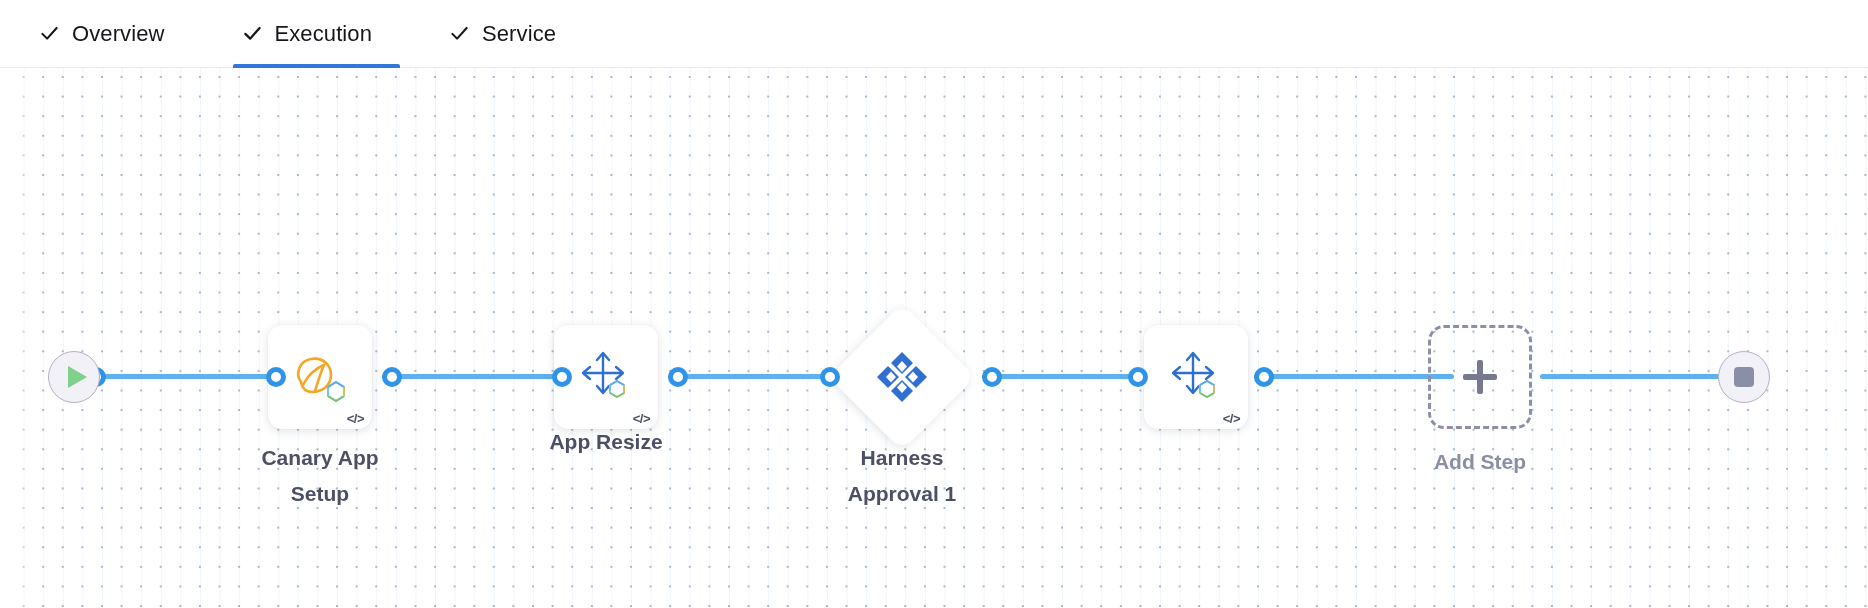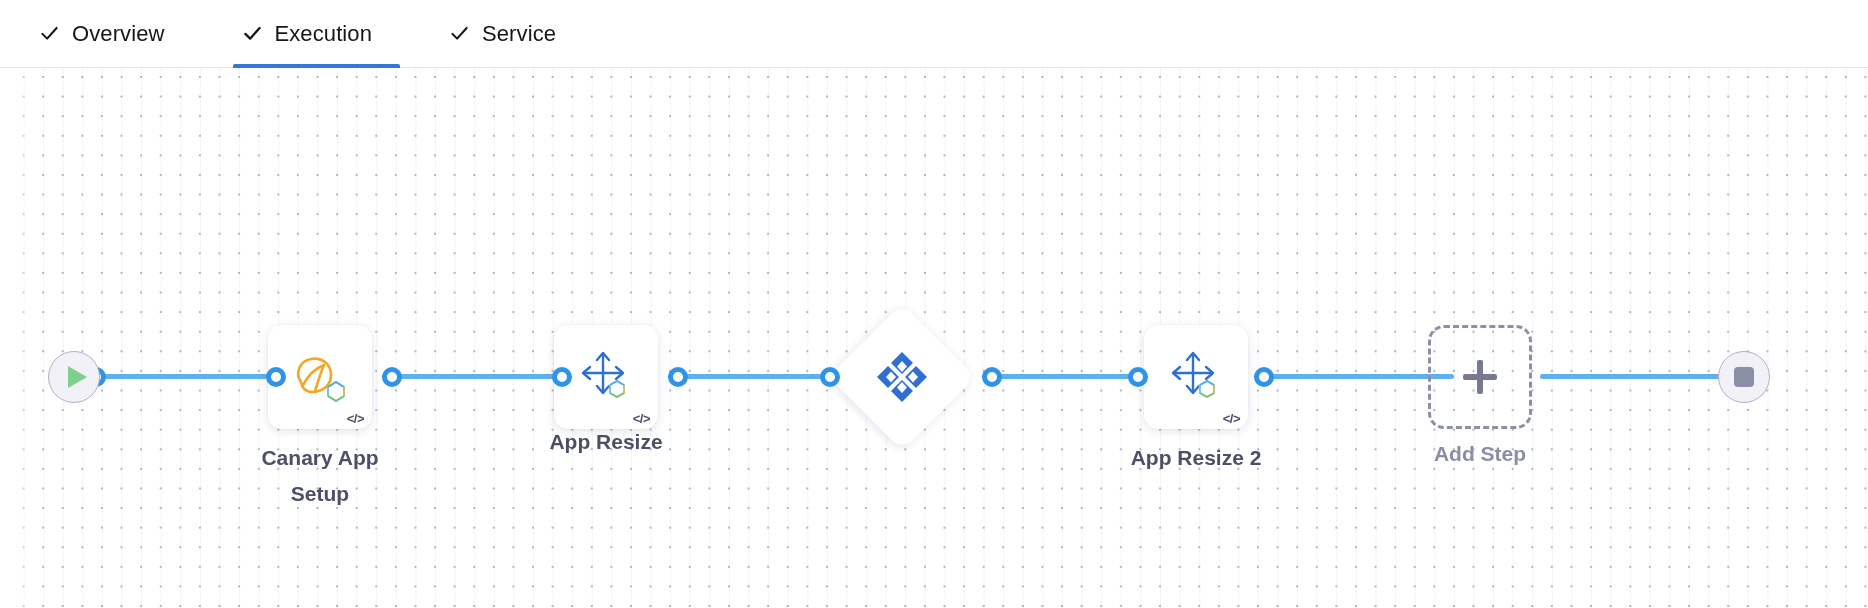--- a/index.html
+++ b/index.html
@@ -224,21 +224,21 @@
     position: absolute;
     text-align: center;
     font-size: 21px;
     line-height: 36px;
     color: #4c4f66;
     z-index: 3;
     user-select: none;
     white-space: pre-line;
     font-weight: bold;
   }
-  .node-label.muted { color: #8b8da4; }
+  .node-label.muted { color: #8b8da4; margin-top: 8px; }
 </style>
 </head>
 <body>
 
 <div id="app">
 
   <div class="tabbar">
 
     <div class="tab">
       <svg class="tab-check" viewBox="0 0 24 24" fill="none">
@@ -343,20 +343,22 @@
           <path d="M24 27 L13 38 L2 27 L13 16 Z"></path>
         </g>
         <g fill="#ffffff">
           <path d="M27 11 L32 16.5 L27 22 L22 16.5 Z"></path>
           <path d="M43 27 L38 32.5 L33 27 L38 21.5 Z"></path>
           <path d="M27 32 L32 37.5 L27 43 L22 37.5 Z"></path>
           <path d="M21 27 L16 32.5 L11 27 L16 21.5 Z"></path>
         </g>
       </svg>
     </div>
+    <div class="node-label" style="left:782px; top:372px; width:240px;">Harness
+Approval 1</div>
 
     <div class="card" style="left:1144px;">
       <div class="card-icon">
         <svg width="62" height="58" viewBox="0 0 62 58" fill="none">
           <g stroke="#2f6fd0" stroke-width="2.4" stroke-linecap="round" stroke-linejoin="round" fill="none">
             <line x1="28" y1="6" x2="28" y2="44"></line>
             <line x1="9" y1="25" x2="47" y2="25"></line>
             <polyline points="22,12 28,5 34,12"></polyline>
             <polyline points="22,38 28,45 34,38"></polyline>
             <polyline points="15,19 8,25 15,31"></polyline>
@@ -365,21 +367,20 @@
           <g transform="translate(33,32)">
             <polygon points="9,1 16,5 16,13 9,17 2,13 2,5" stroke="#6fc6e8" stroke-width="1.9" fill="#ffffff"></polygon>
             <path d="M2,13 L9,17 L16,13" stroke="#7ec36a" stroke-width="1.6" fill="none"></path>
             <path d="M2,5 L9,1 L16,5" stroke="#5aa9e6" stroke-width="1.6" fill="none"></path>
             <path d="M16,5 L16,13" stroke="#e8b84a" stroke-width="1.6" fill="none"></path>
           </g>
         </svg>
       </div>
       <span class="code-badge">&lt;/&gt;</span>
     </div>
-    <div class="node-label" style="left:1076px; top:372px; width:240px;">App Resize 2</div>
 
     <div class="addstep" style="left:1428px;">
       <div class="plus"></div>
     </div>
     <div class="node-label muted" style="left:1360px; top:368px; width:240px;">Add Step</div>
 
     <div class="terminal" style="left:1718px;">
       <div class="stop-sq"></div>
     </div>
 

